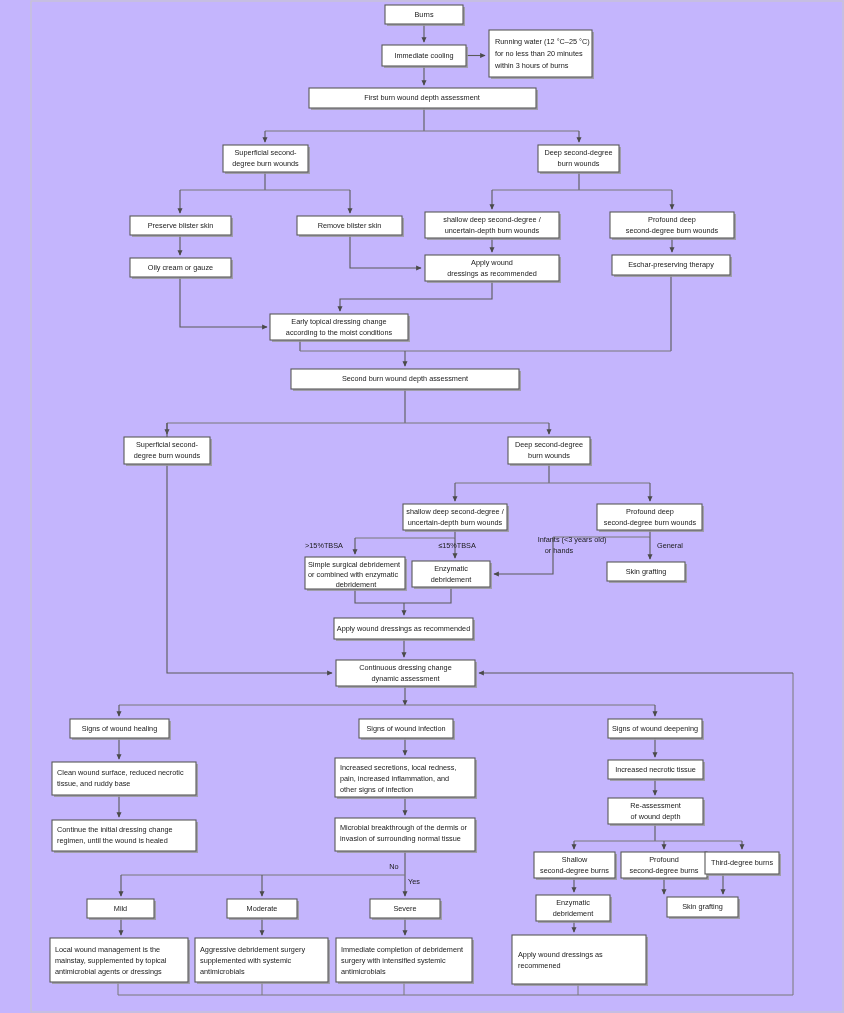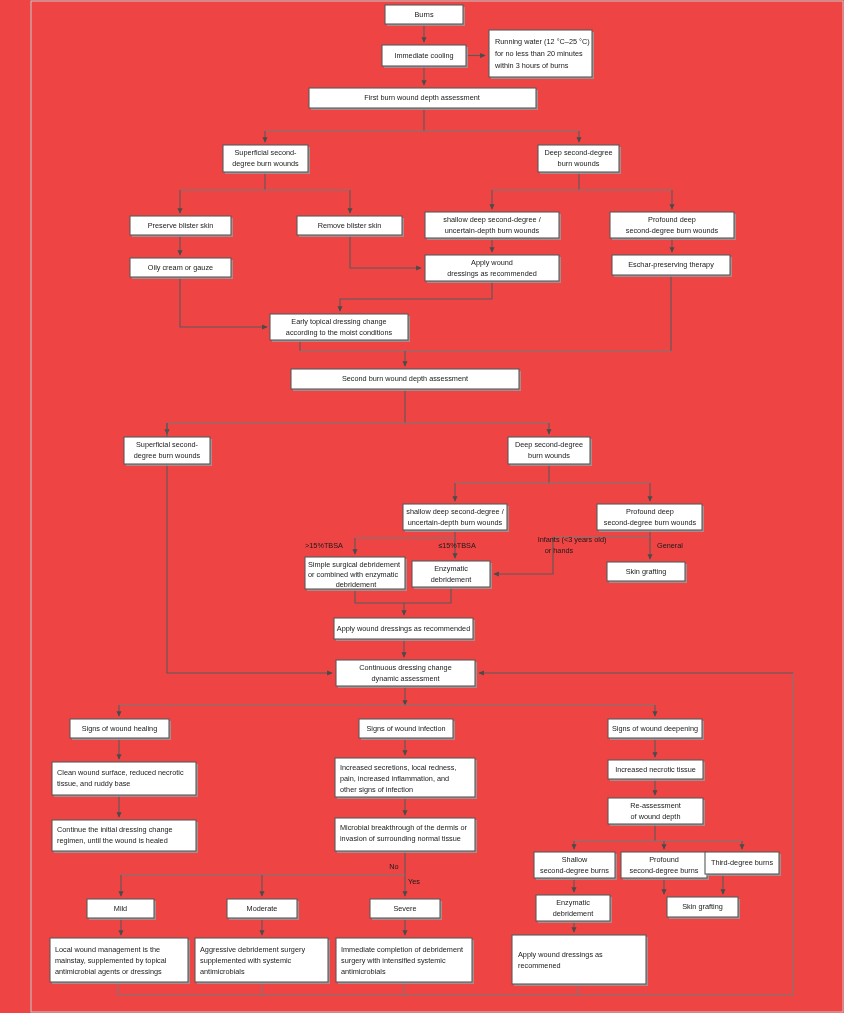--- a/index.html
+++ b/index.html
@@ -4,21 +4,21 @@
 <style>
   html, body {
     margin: 0;
     padding: 0;
     background: #ffffff;
   }
   #chart-root {
     position: relative;
     width: 844px;
     height: 1013px;
-    background: #ef4444;
+    background: #c4b5fd;
     font-family: "Liberation Sans", sans-serif;
   }
   svg.flow {
     display: block;
     width: 844px;
     height: 1013px;
   }
   .nodebox {
     fill: #ffffff;
     stroke: #595959;

